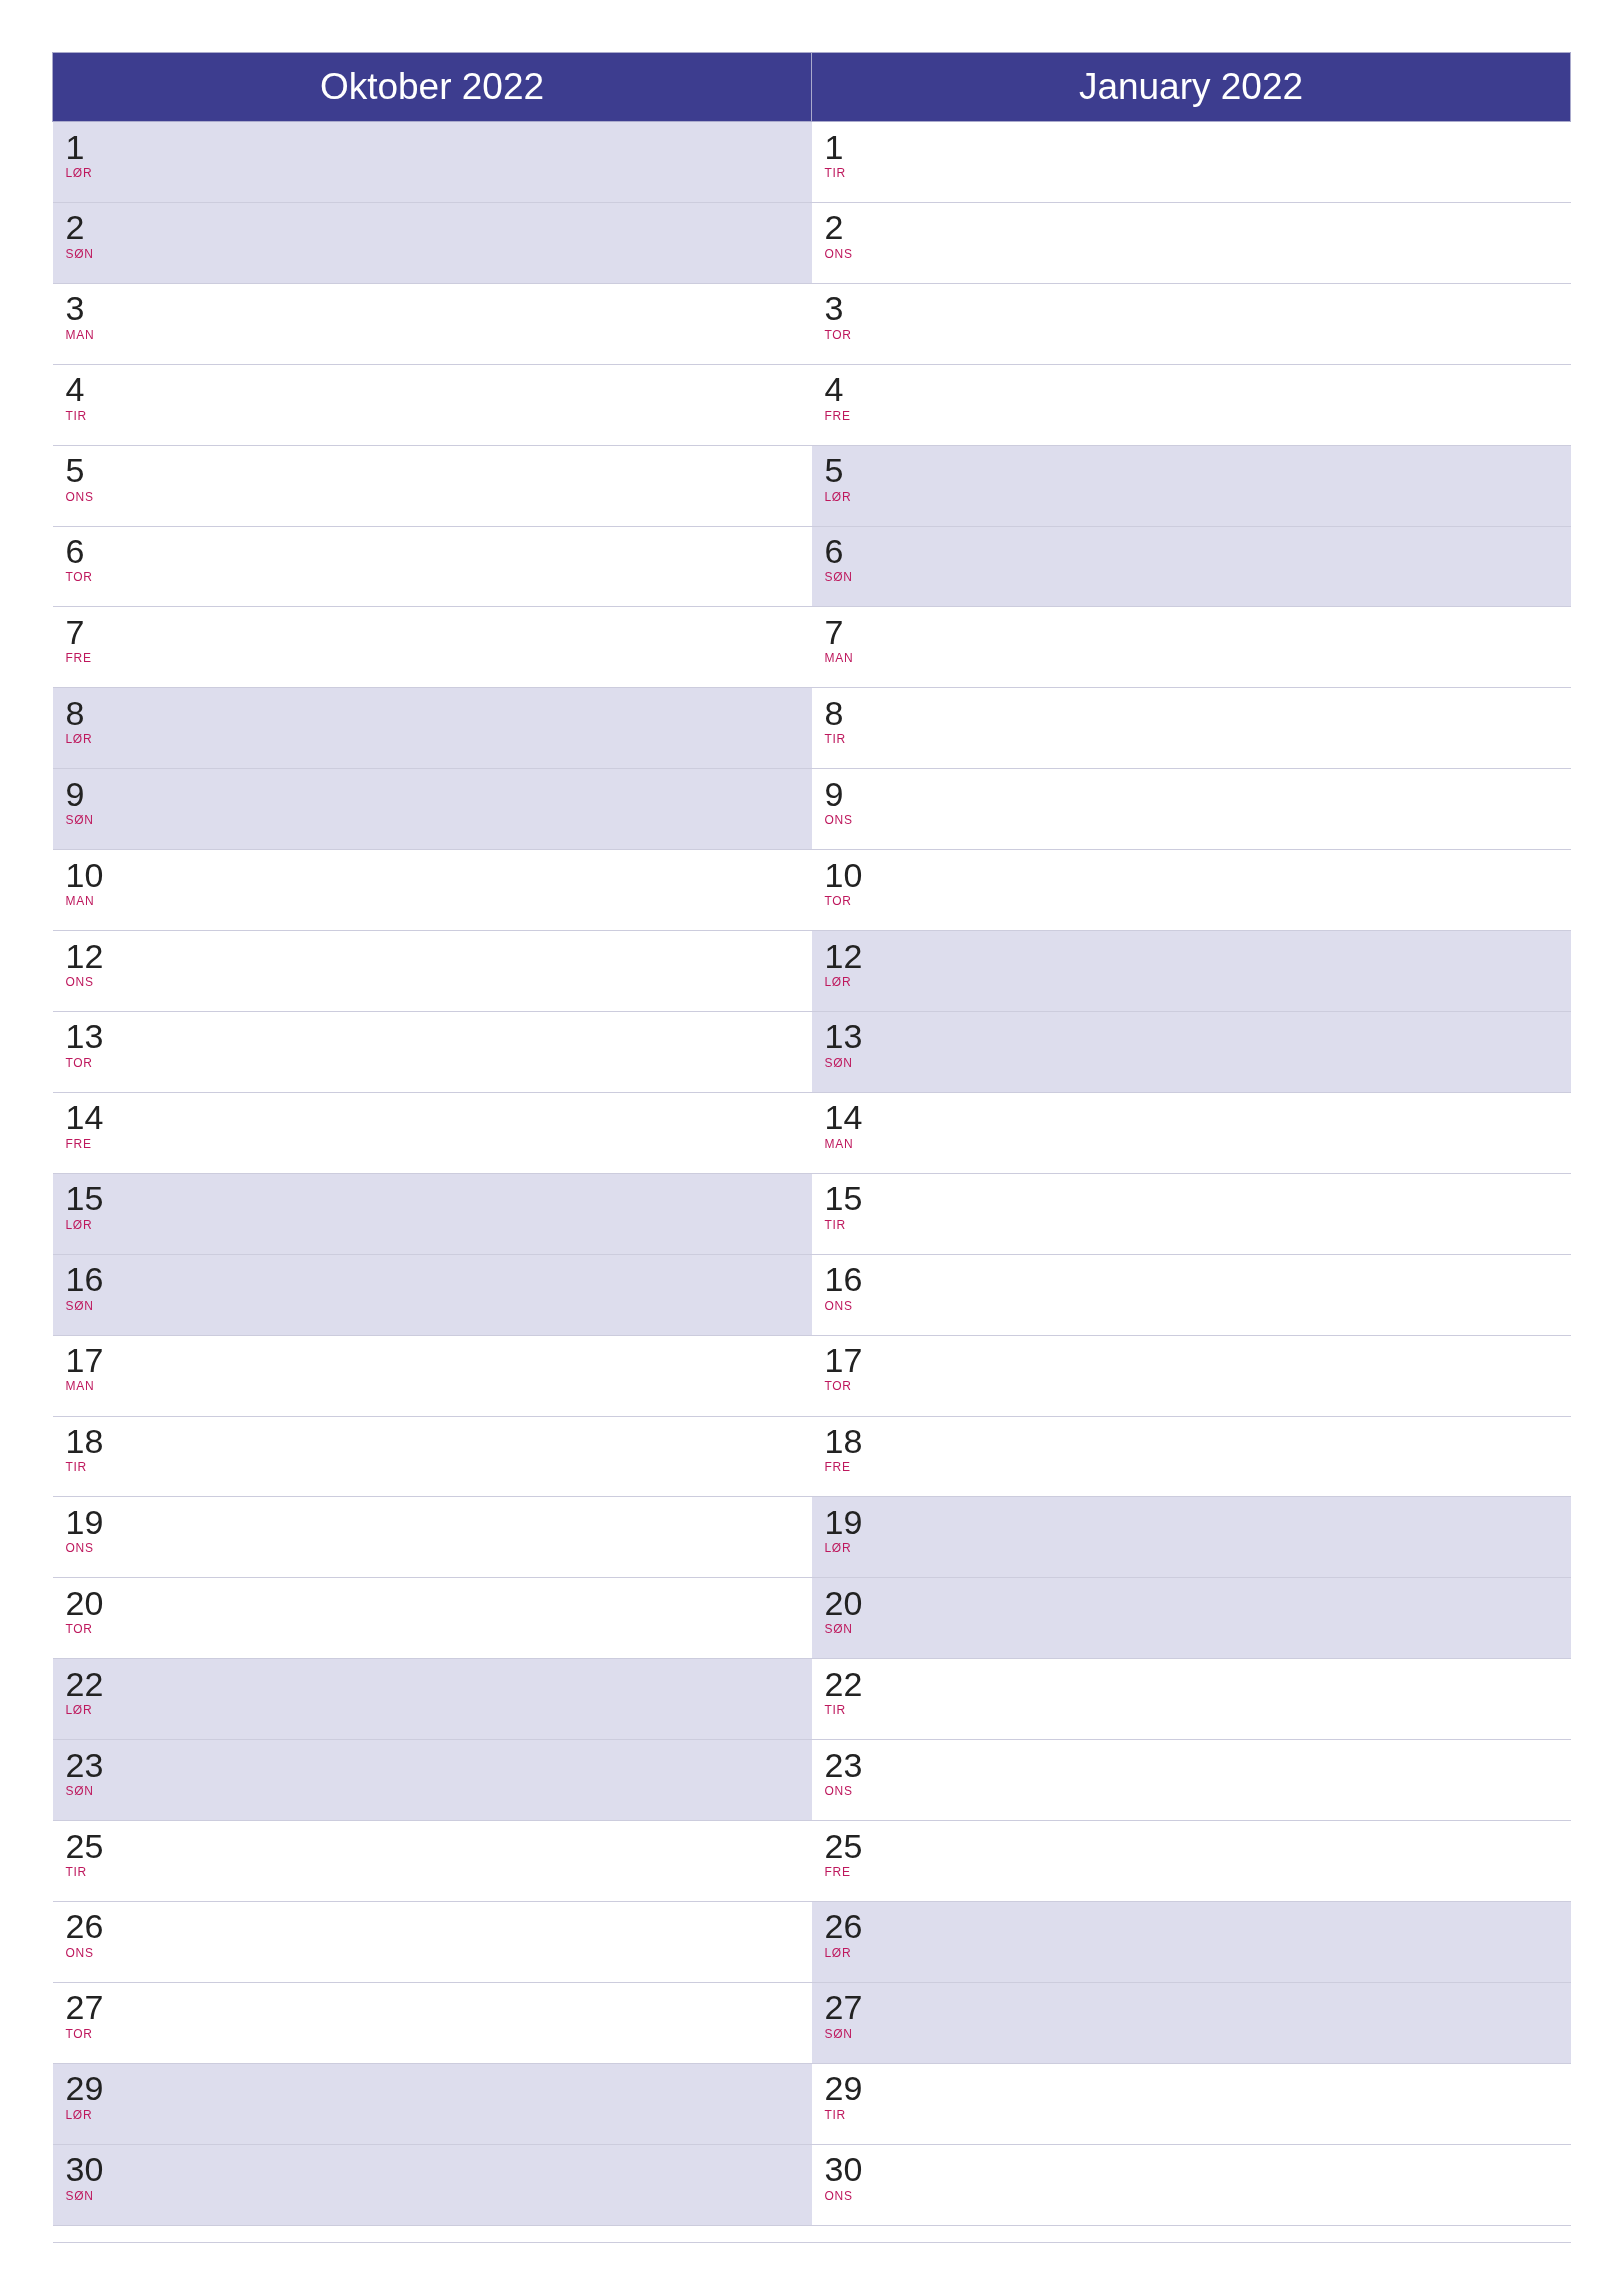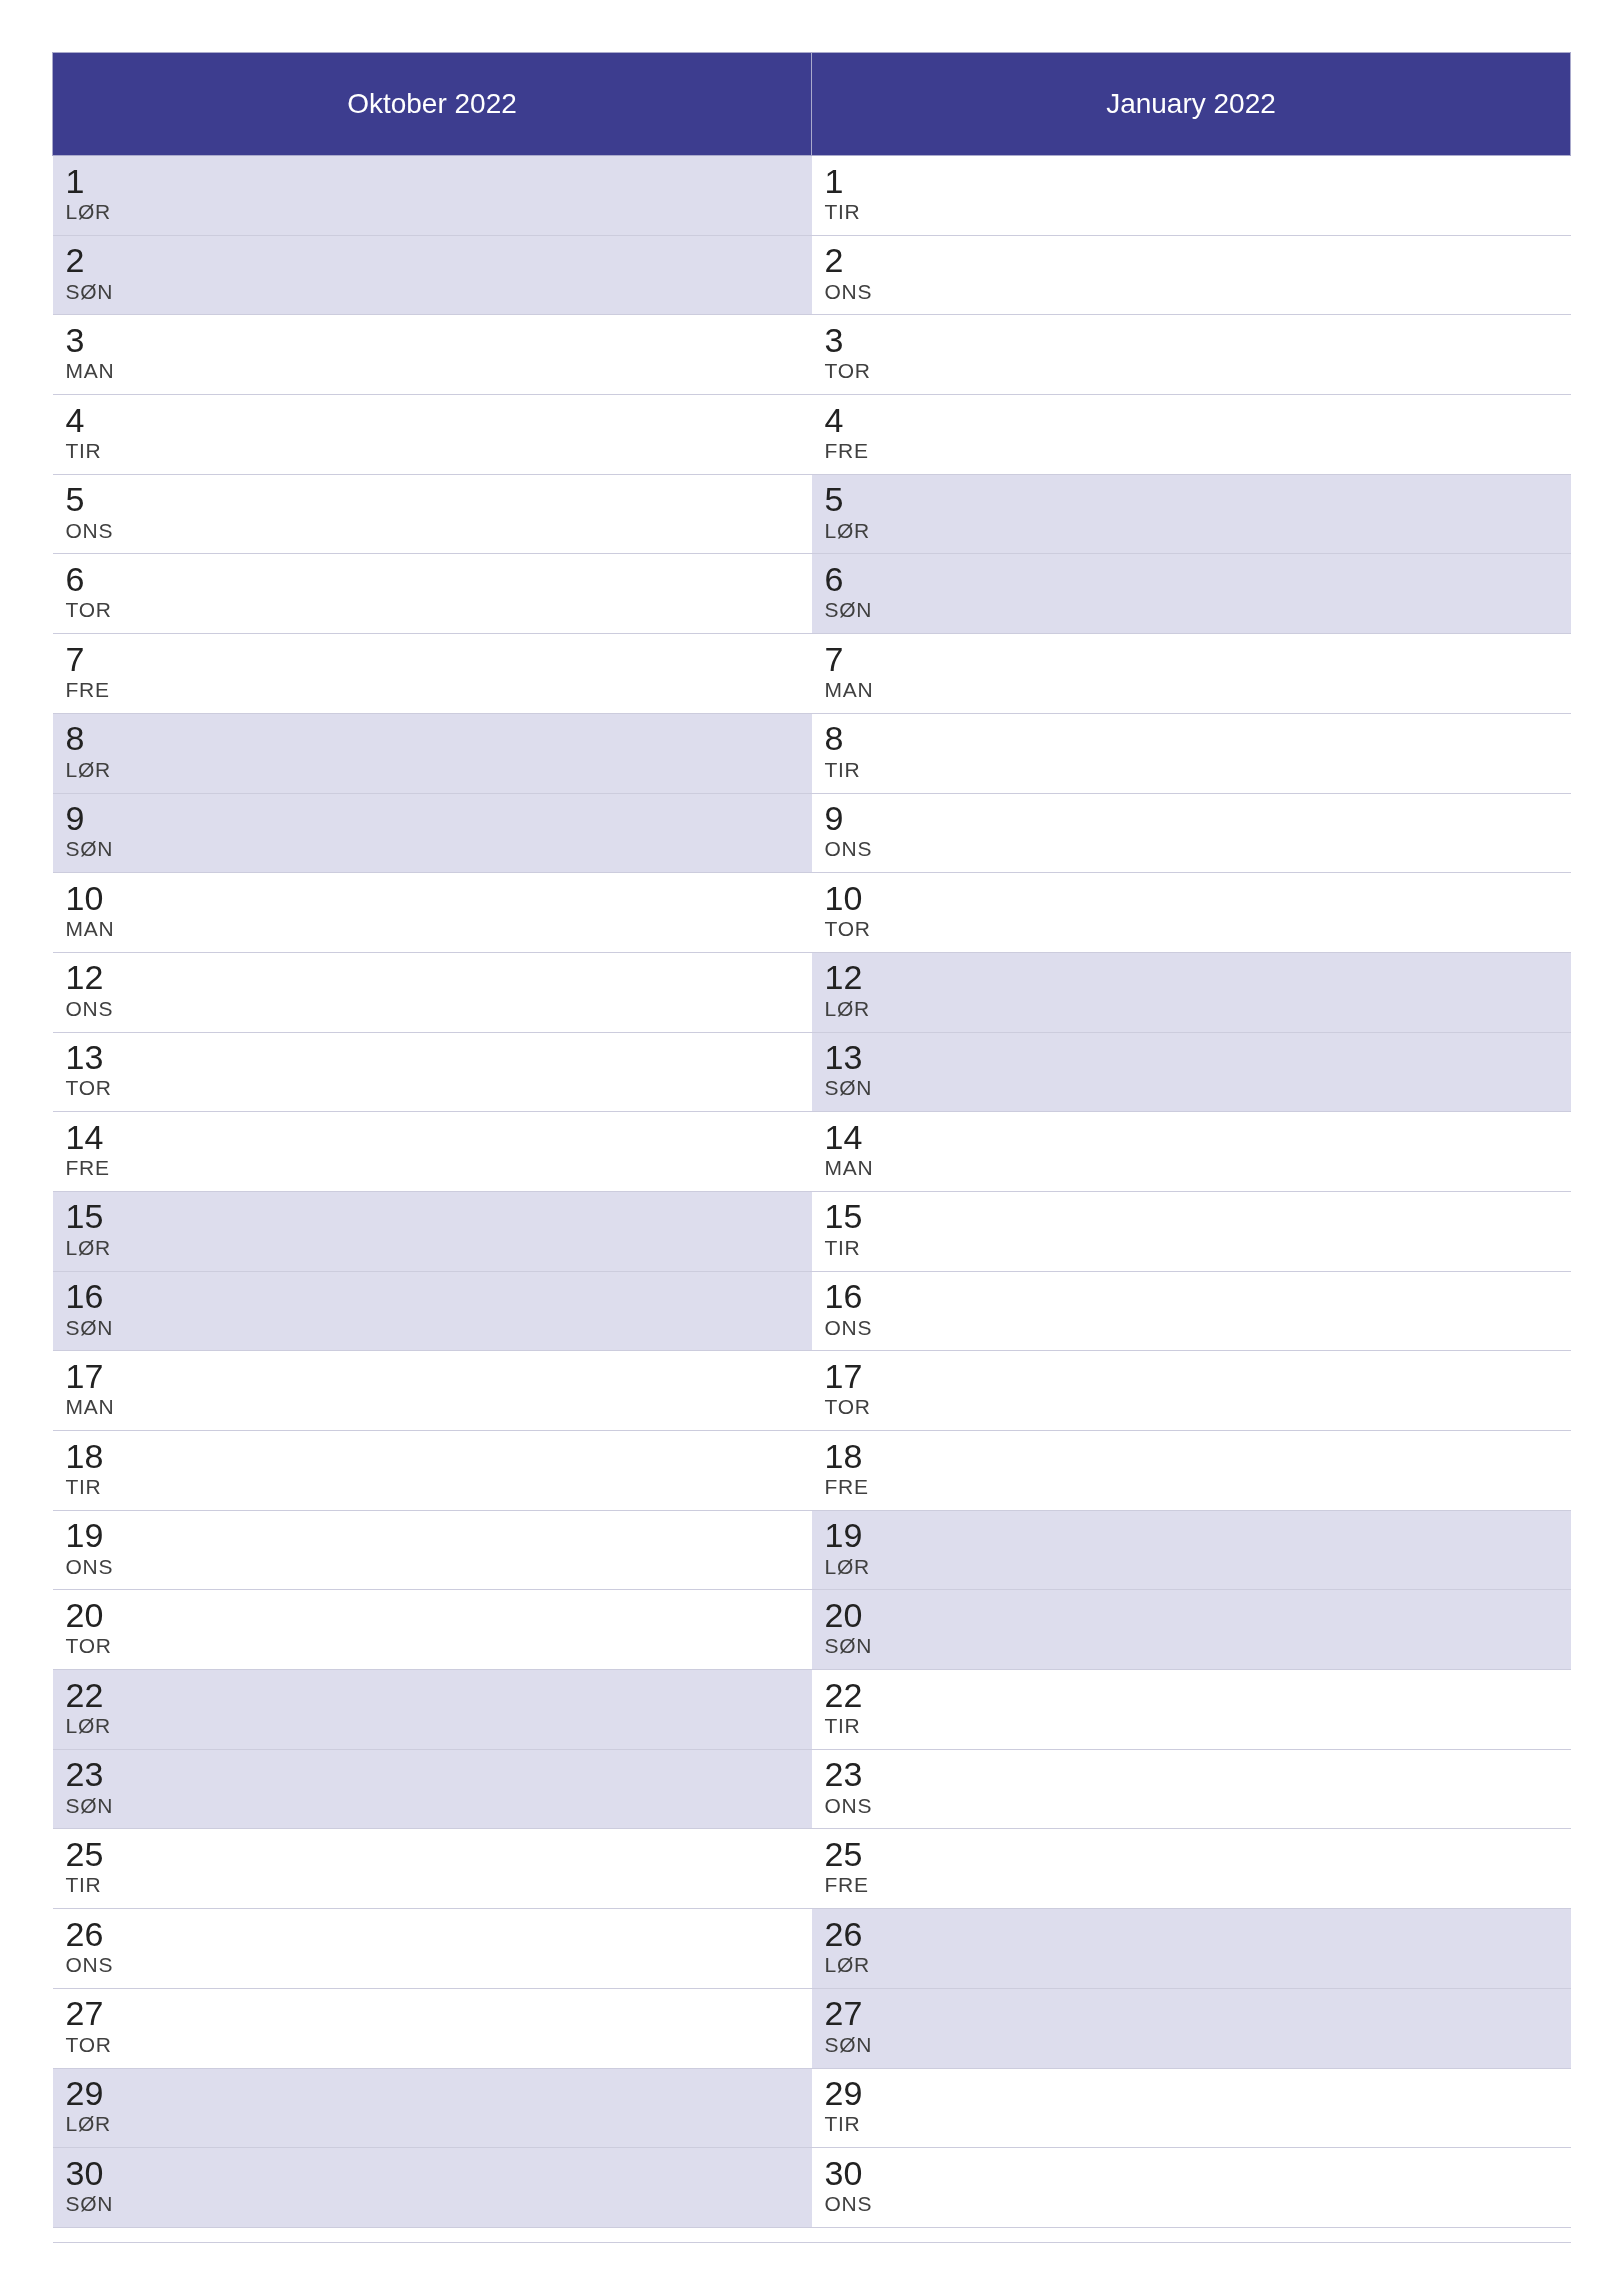--- a/index.html
+++ b/index.html
@@ -19,40 +19,40 @@
       flex-direction: column;
     }
     .calendar-table {
       width: 100%;
       border-collapse: collapse;
       flex: 1;
     }
     .calendar-table th {
       background-color: #3d3d8f;
       color: #ffffff;
-      font-size: 28px;
+      font-size: 37px;
       font-weight: normal;
       text-align: center;
-      padding: 35px 13px;
+      padding: 13px 13px;
       border: 0.7px solid #aaaacc;
     }
     .calendar-table td {
       border-bottom: 0.7px solid #ccccdd;
       vertical-align: top;
       padding: 6.5px 13px;
       width: 50%;
     }
     .day-num {
       font-size: 34px;
       color: #222222;
       line-height: 1.1;
     }
     .day-name {
-      font-size: 21px;
-      color: #404040;
+      font-size: 12px;
+      color: #be185d;
       letter-spacing: 0.7px;
       text-transform: uppercase;
     }
     .empty-cell {
       background: #ffffff;
     }
   </style>
 </head>
 <body>
 

